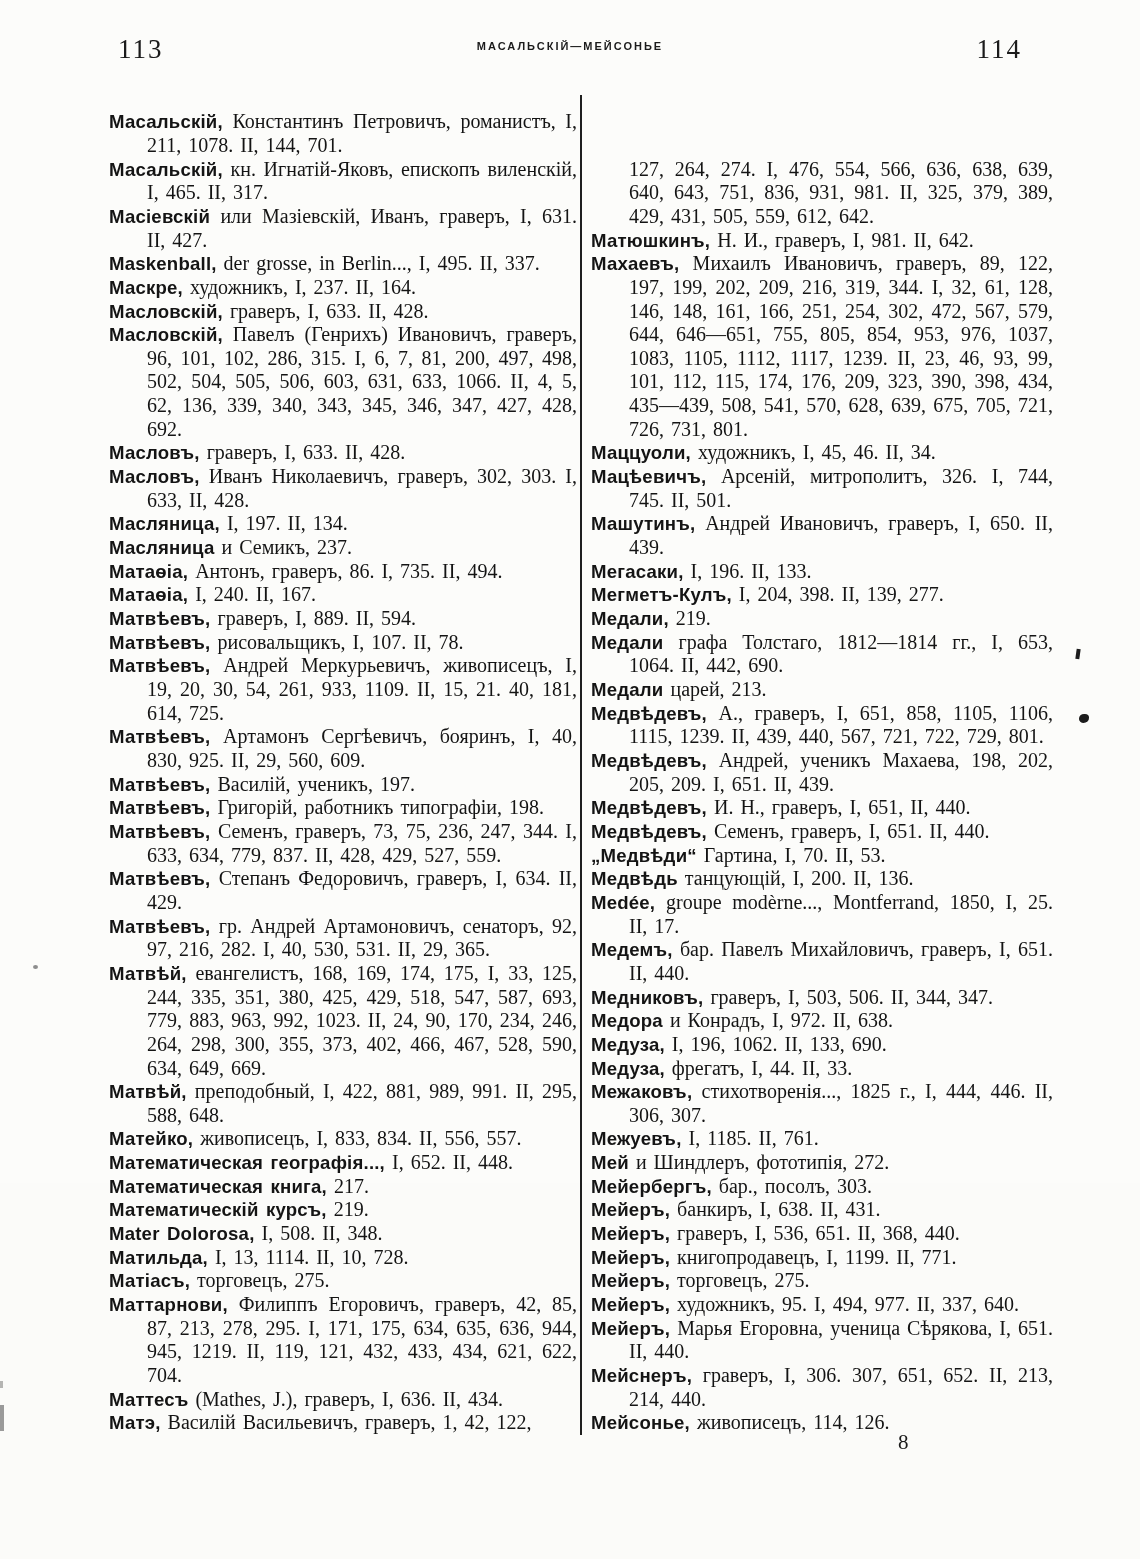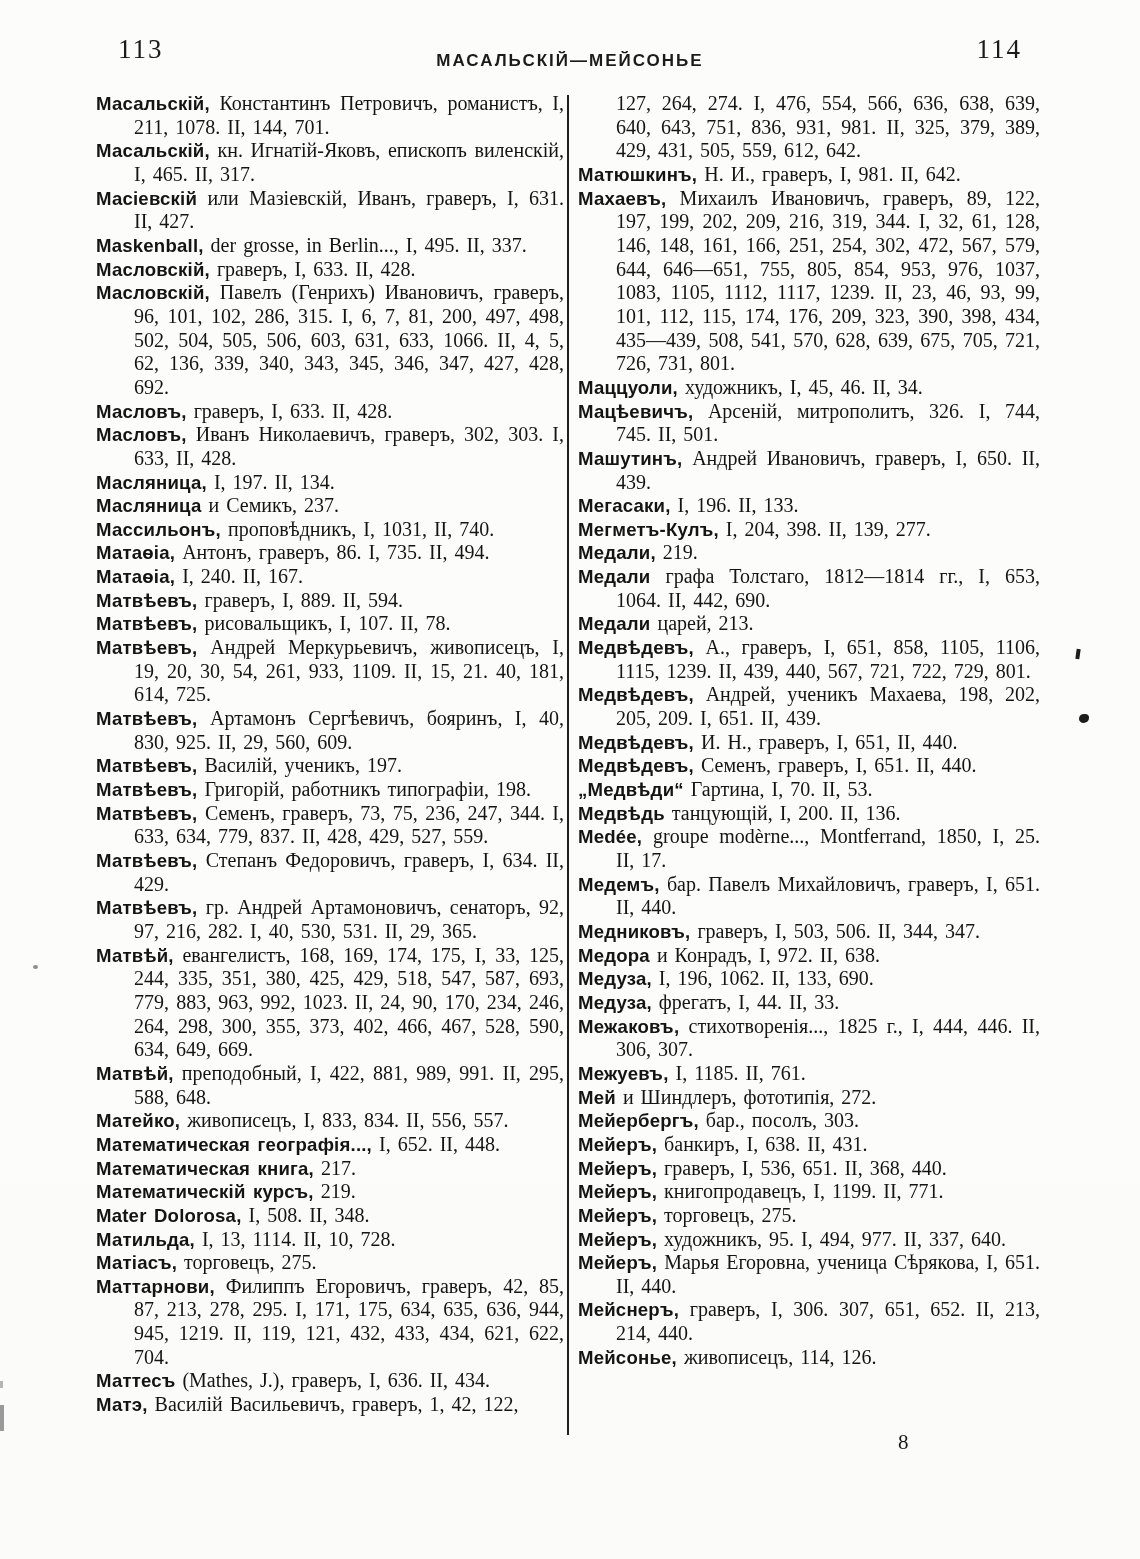--- a/index.html
+++ b/index.html
@@ -10,26 +10,26 @@
     color:#141414;
     position:relative;
     overflow:hidden;
   }
   .page{position:absolute;left:0;top:0;width:1140px;height:1183px;background:#fcfcfa;}
   .header{position:absolute;top:34px;left:100px;width:940px;height:34px;}
   .pnum{font-size:27px;letter-spacing:2px;color:#1b1b1b;}
   .pnum.left{position:absolute;left:18px;top:0;}
   .pnum.right{position:absolute;right:18px;top:0;}
   .running-title{
-    position:absolute;left:50%;top:17px;transform:translateX(-50%);
+    position:absolute;left:50%;top:6px;transform:translateX(-50%);
     font-family:"Liberation Sans", sans-serif;
-    font-weight:700;font-size:17px;letter-spacing:2px;color:#1b1b1b;
+    font-weight:700;font-size:11px;letter-spacing:2px;color:#1b1b1b;
     white-space:nowrap;
   }
-  .columns{position:absolute;top:92px;left:96px;width:944px;display:flex;}
+  .columns{position:absolute;top:92px;left:109px;width:944px;display:flex;align-items:flex-end;}
   .col{box-sizing:border-box;}
   .col.left{width:468px;}
   .col.right{width:462px;}
   .divider{width:2px;height:1340px;background:#1f1f1f;margin:3px 9px 0 3px;flex:none;}
   .entry{
     margin:0;text-align:justify;
     font-size:20px;line-height:23.65px;
     padding-left:38px;text-indent:-38px;
     word-spacing:2px;
   }
@@ -57,27 +57,27 @@
     <span class="running-title">МАСАЛЬСКІЙ—МЕЙСОНЬЕ</span>
     <span class="pnum right">114</span>
   </div>
 
   <div class="columns">
     <div class="col left" id="col-left">
         <p class="entry"><b class="head">Масальскій,</b> <span>Константинъ Петровичъ, романистъ, I, 211, 1078. II, 144, 701.</span></p>
         <p class="entry"><b class="head">Масальскій,</b> <span>кн. Игнатій-Яковъ, епископъ виленскій, I, 465. II, 317.</span></p>
         <p class="entry"><b class="head">Масіевскій</b> <span>или Мазіевскій, Иванъ, граверъ, I, 631. II, 427.</span></p>
         <p class="entry"><b class="head">Maskenball,</b> <span>der grosse, in Berlin..., I, 495. II, 337.</span></p>
+        <p class="entry"><b class="head">Маскре,</b> <span>художникъ, I, 237. II, 164.</span></p>
         <p class="entry"><b class="head">Масловскій,</b> <span>граверъ, I, 633. II, 428.</span></p>
         <p class="entry"><b class="head">Масловскій,</b> <span>Павелъ (Генрихъ) Ивановичъ, граверъ, 96, 101, 102, 286, 315. I, 6, 7, 81, 200, 497, 498, 502, 504, 505, 506, 603, 631, 633, 1066. II, 4, 5, 62, 136, 339, 340, 343, 345, 346, 347, 427, 428, 692.</span></p>
         <p class="entry"><b class="head">Масловъ,</b> <span>граверъ, I, 633. II, 428.</span></p>
         <p class="entry"><b class="head">Масловъ,</b> <span>Иванъ Николаевичъ, граверъ, 302, 303. I, 633, II, 428.</span></p>
         <p class="entry"><b class="head">Масляница,</b> <span>I, 197. II, 134.</span></p>
         <p class="entry"><b class="head">Масляница</b> <span>и Семикъ, 237.</span></p>
-        <p class="entry"><b class="head">Массильонъ,</b> <span>проповѣдникъ, I, 1031, II, 740.</span></p>
         <p class="entry"><b class="head">Матаѳіа,</b> <span>Антонъ, граверъ, 86. I, 735. II, 494.</span></p>
         <p class="entry"><b class="head">Матаѳіа,</b> <span>I, 240. II, 167.</span></p>
         <p class="entry"><b class="head">Матвѣевъ,</b> <span>граверъ, I, 889. II, 594.</span></p>
         <p class="entry"><b class="head">Матвѣевъ,</b> <span>рисовальщикъ, I, 107. II, 78.</span></p>
         <p class="entry"><b class="head">Матвѣевъ,</b> <span>Андрей Меркурьевичъ, живописецъ, I, 19, 20, 30, 54, 261, 933, 1109. II, 15, 21. 40, 181, 614, 725.</span></p>
         <p class="entry"><b class="head">Матвѣевъ,</b> <span>Артамонъ Сергѣевичъ, бояринъ, I, 40, 830, 925. II, 29, 560, 609.</span></p>
         <p class="entry"><b class="head">Матвѣевъ,</b> <span>Василій, ученикъ, 197.</span></p>
         <p class="entry"><b class="head">Матвѣевъ,</b> <span>Григорій, работникъ типографіи, 198.</span></p>
         <p class="entry"><b class="head">Матвѣевъ,</b> <span>Семенъ, граверъ, 73, 75, 236, 247, 344. I, 633, 634, 779, 837. II, 428, 429, 527, 559.</span></p>
         <p class="entry"><b class="head">Матвѣевъ,</b> <span>Степанъ Федоровичъ, граверъ, I, 634. II, 429.</span></p>

